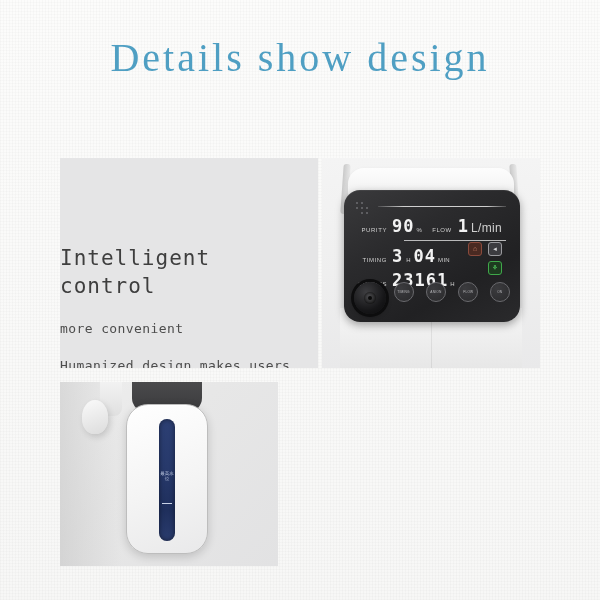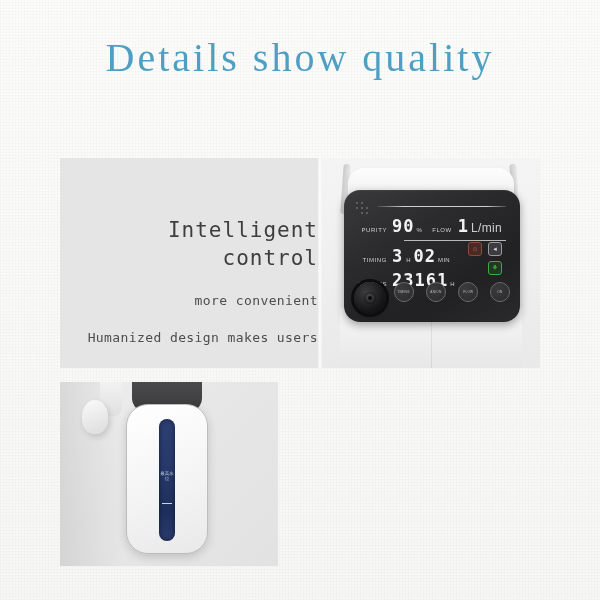--- a/index.html
+++ b/index.html
@@ -66,21 +66,22 @@
   
   #panel-text-control   { left: 60px;  top: 158px; width: 258px; height: 210px; }
   #panel-photo-control  { left: 322px; top: 158px; width: 218px; height: 210px; }
   
   #panel-photo-bottle   { left: 60px;  top: 382px; width: 218px; height: 184px; }
   #panel-text-bottle    { left: 282px; top: 382px; width: 258px; height: 184px; }
 
   .copy-block {
     position: absolute;
     left: 0; right: 0;
-    text-align: right;
+    text-align: left;
+    margin-top: 28px;
   }
   .copy-title {
     font-family: "DejaVu Sans Mono", monospace;
     font-size: 21px;
     letter-spacing: 1px;
     color: #3e3e3e;
     line-height: 1.35;
   }
   .copy-line {
     font-family: "DejaVu Sans Mono", monospace;
@@ -323,21 +324,21 @@
   [data-name] { box-sizing: border-box; }
 </style>
 </head>
 <body>
 
 <div class="page-texture" data-name="background-texture"></div>
 
 <div class="page" data-name="product-detail-page">
 
   <div class="header" data-name="page-header">
-    <div class="headline" data-name="page-title">Details show quality</div>
+    <div class="headline" data-name="page-title">Details show design</div>
   </div>
 
   <div class="panel" id="panel-text-control" data-name="panel-intelligent-control-text">
     <div class="copy-block" id="copy-control" data-name="copy-block-intelligent-control">
       <div class="copy-title" data-name="feature-title-intelligent-control">Intelligent control</div>
       <div class="copy-line l2" data-name="feature-desc-line-2">more convenient</div>
       <div class="copy-line l1" data-name="feature-desc-line-1">Humanized design makes users</div>
     </div>
   </div>
 
@@ -372,21 +373,21 @@
             <div class="lcd-label" style="width:auto;padding:0 0 0 10px;text-align:left" data-name="flow-label">FLOW</div>
             <div class="lcd-big" style="margin-left:6px" data-name="flow-value">1</div>
             <div class="lcd-unit wide" data-name="flow-unit">L/min</div>
           </div>
           <div class="lcd-hr" data-name="lcd-separator"></div>
 
           <div class="lcd-row" style="margin-top:6px" data-name="lcd-row-timing">
             <div class="lcd-label" data-name="timing-label">TIMING</div>
             <div class="lcd-big" data-name="timing-hours">3</div>
             <div class="lcd-sep" data-name="timing-hour-unit">H</div>
-            <div class="lcd-big" data-name="timing-minutes">02</div>
+            <div class="lcd-big" data-name="timing-minutes">04</div>
             <div class="lcd-unit" data-name="timing-minute-unit">MIN</div>
             <div class="spacer"></div>
           </div>
 
           <div class="lcd-row" data-name="lcd-row-counts">
             <div class="lcd-label" data-name="counts-label">COUNTS</div>
             <div class="lcd-big" data-name="counts-value">23161</div>
             <div class="lcd-unit" data-name="counts-unit">H</div>
             <div class="spacer"></div>
           </div>

